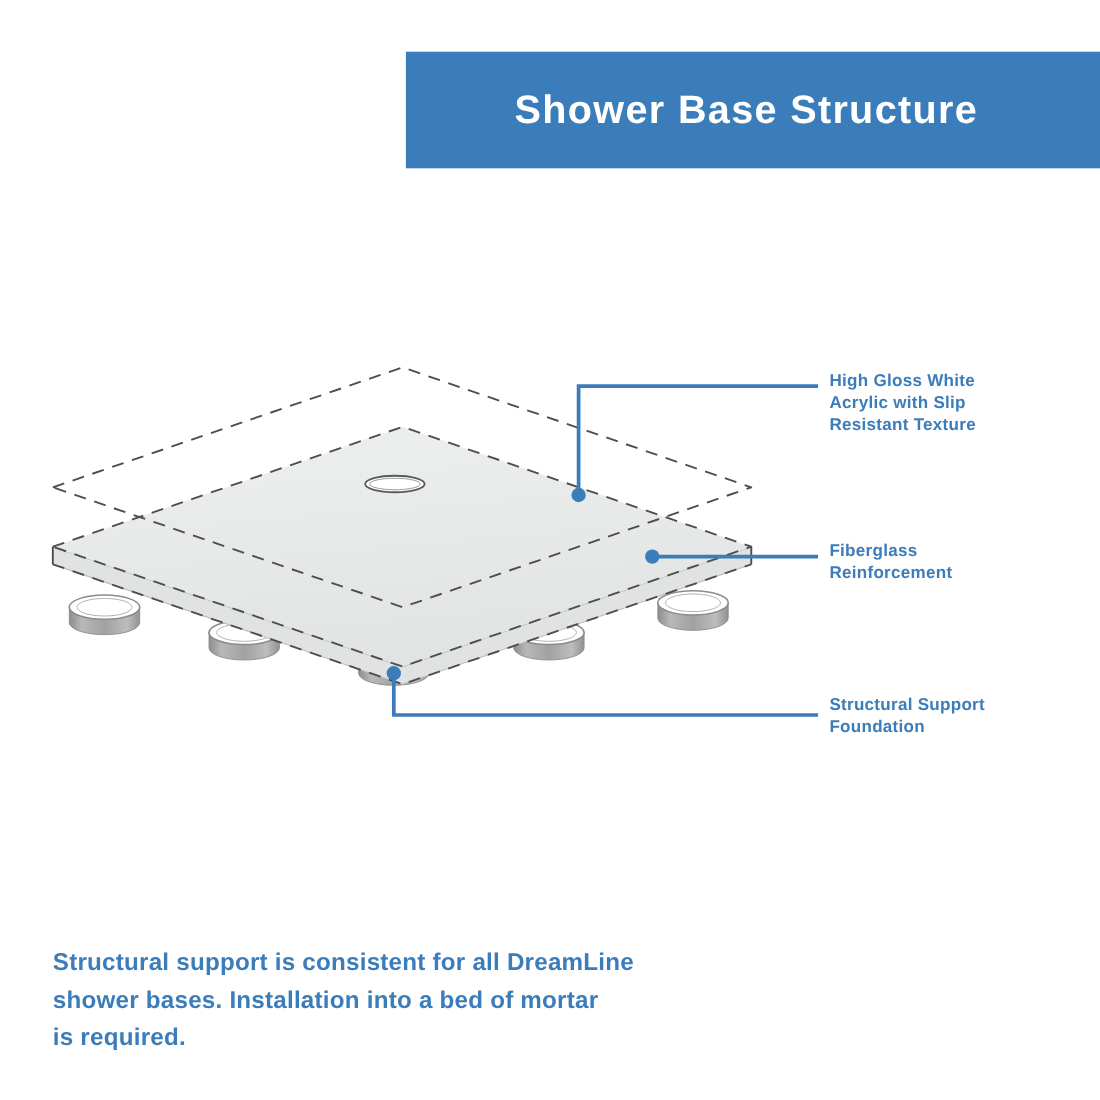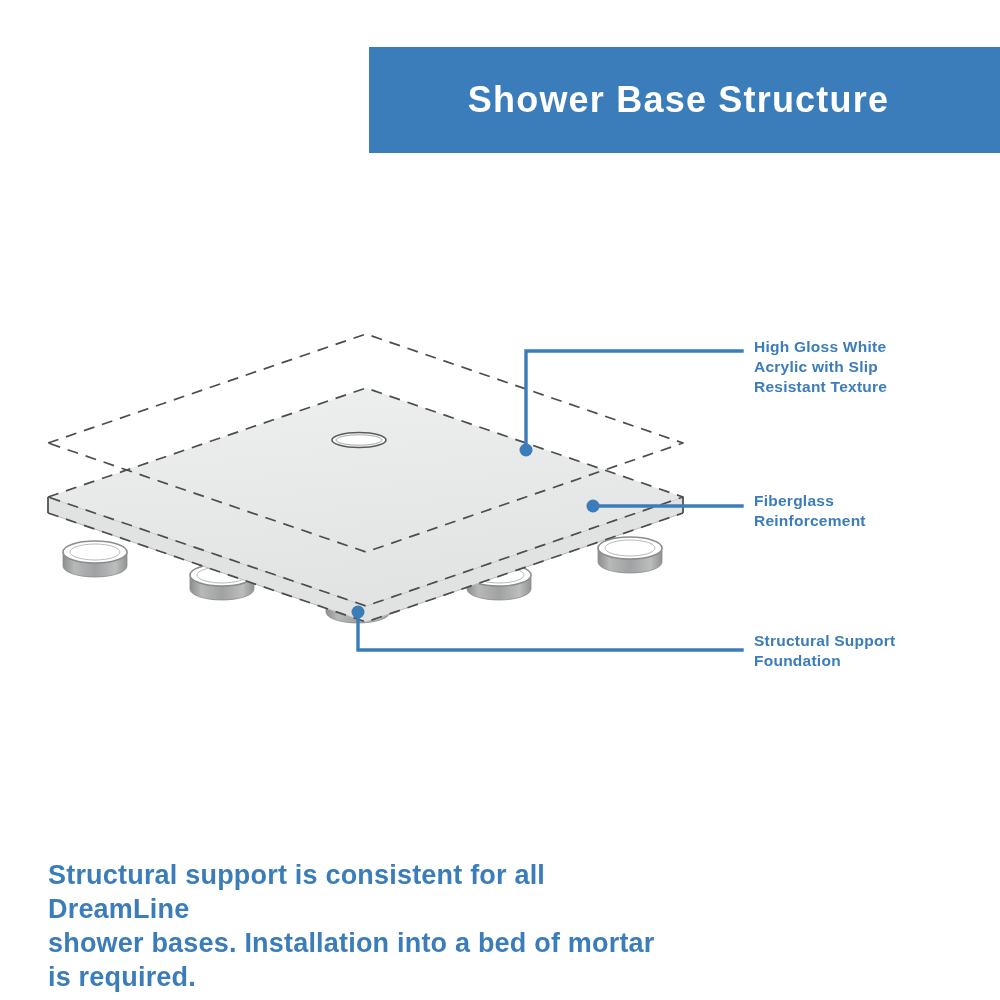--- a/index.html
+++ b/index.html
@@ -75,21 +75,21 @@
   #callout-label-1 { left: 754px; top: 491px; width: 220px; }
   #callout-label-2 { left: 754px; top: 631px; width: 220px; }
 
   
   #footer-caption {
     position: absolute;
     left: 48px;
     top: 858px;
     width: 640px;
     color: #3b7cba;
-    font-size: 27px;
+    font-size: 22px;
     font-weight: bold;
     line-height: 34px;
     letter-spacing: 0.2px;
     font-family: "Liberation Sans", sans-serif;
     white-space: pre-line;
   }
 </style>
 </head>
 <body>
 

